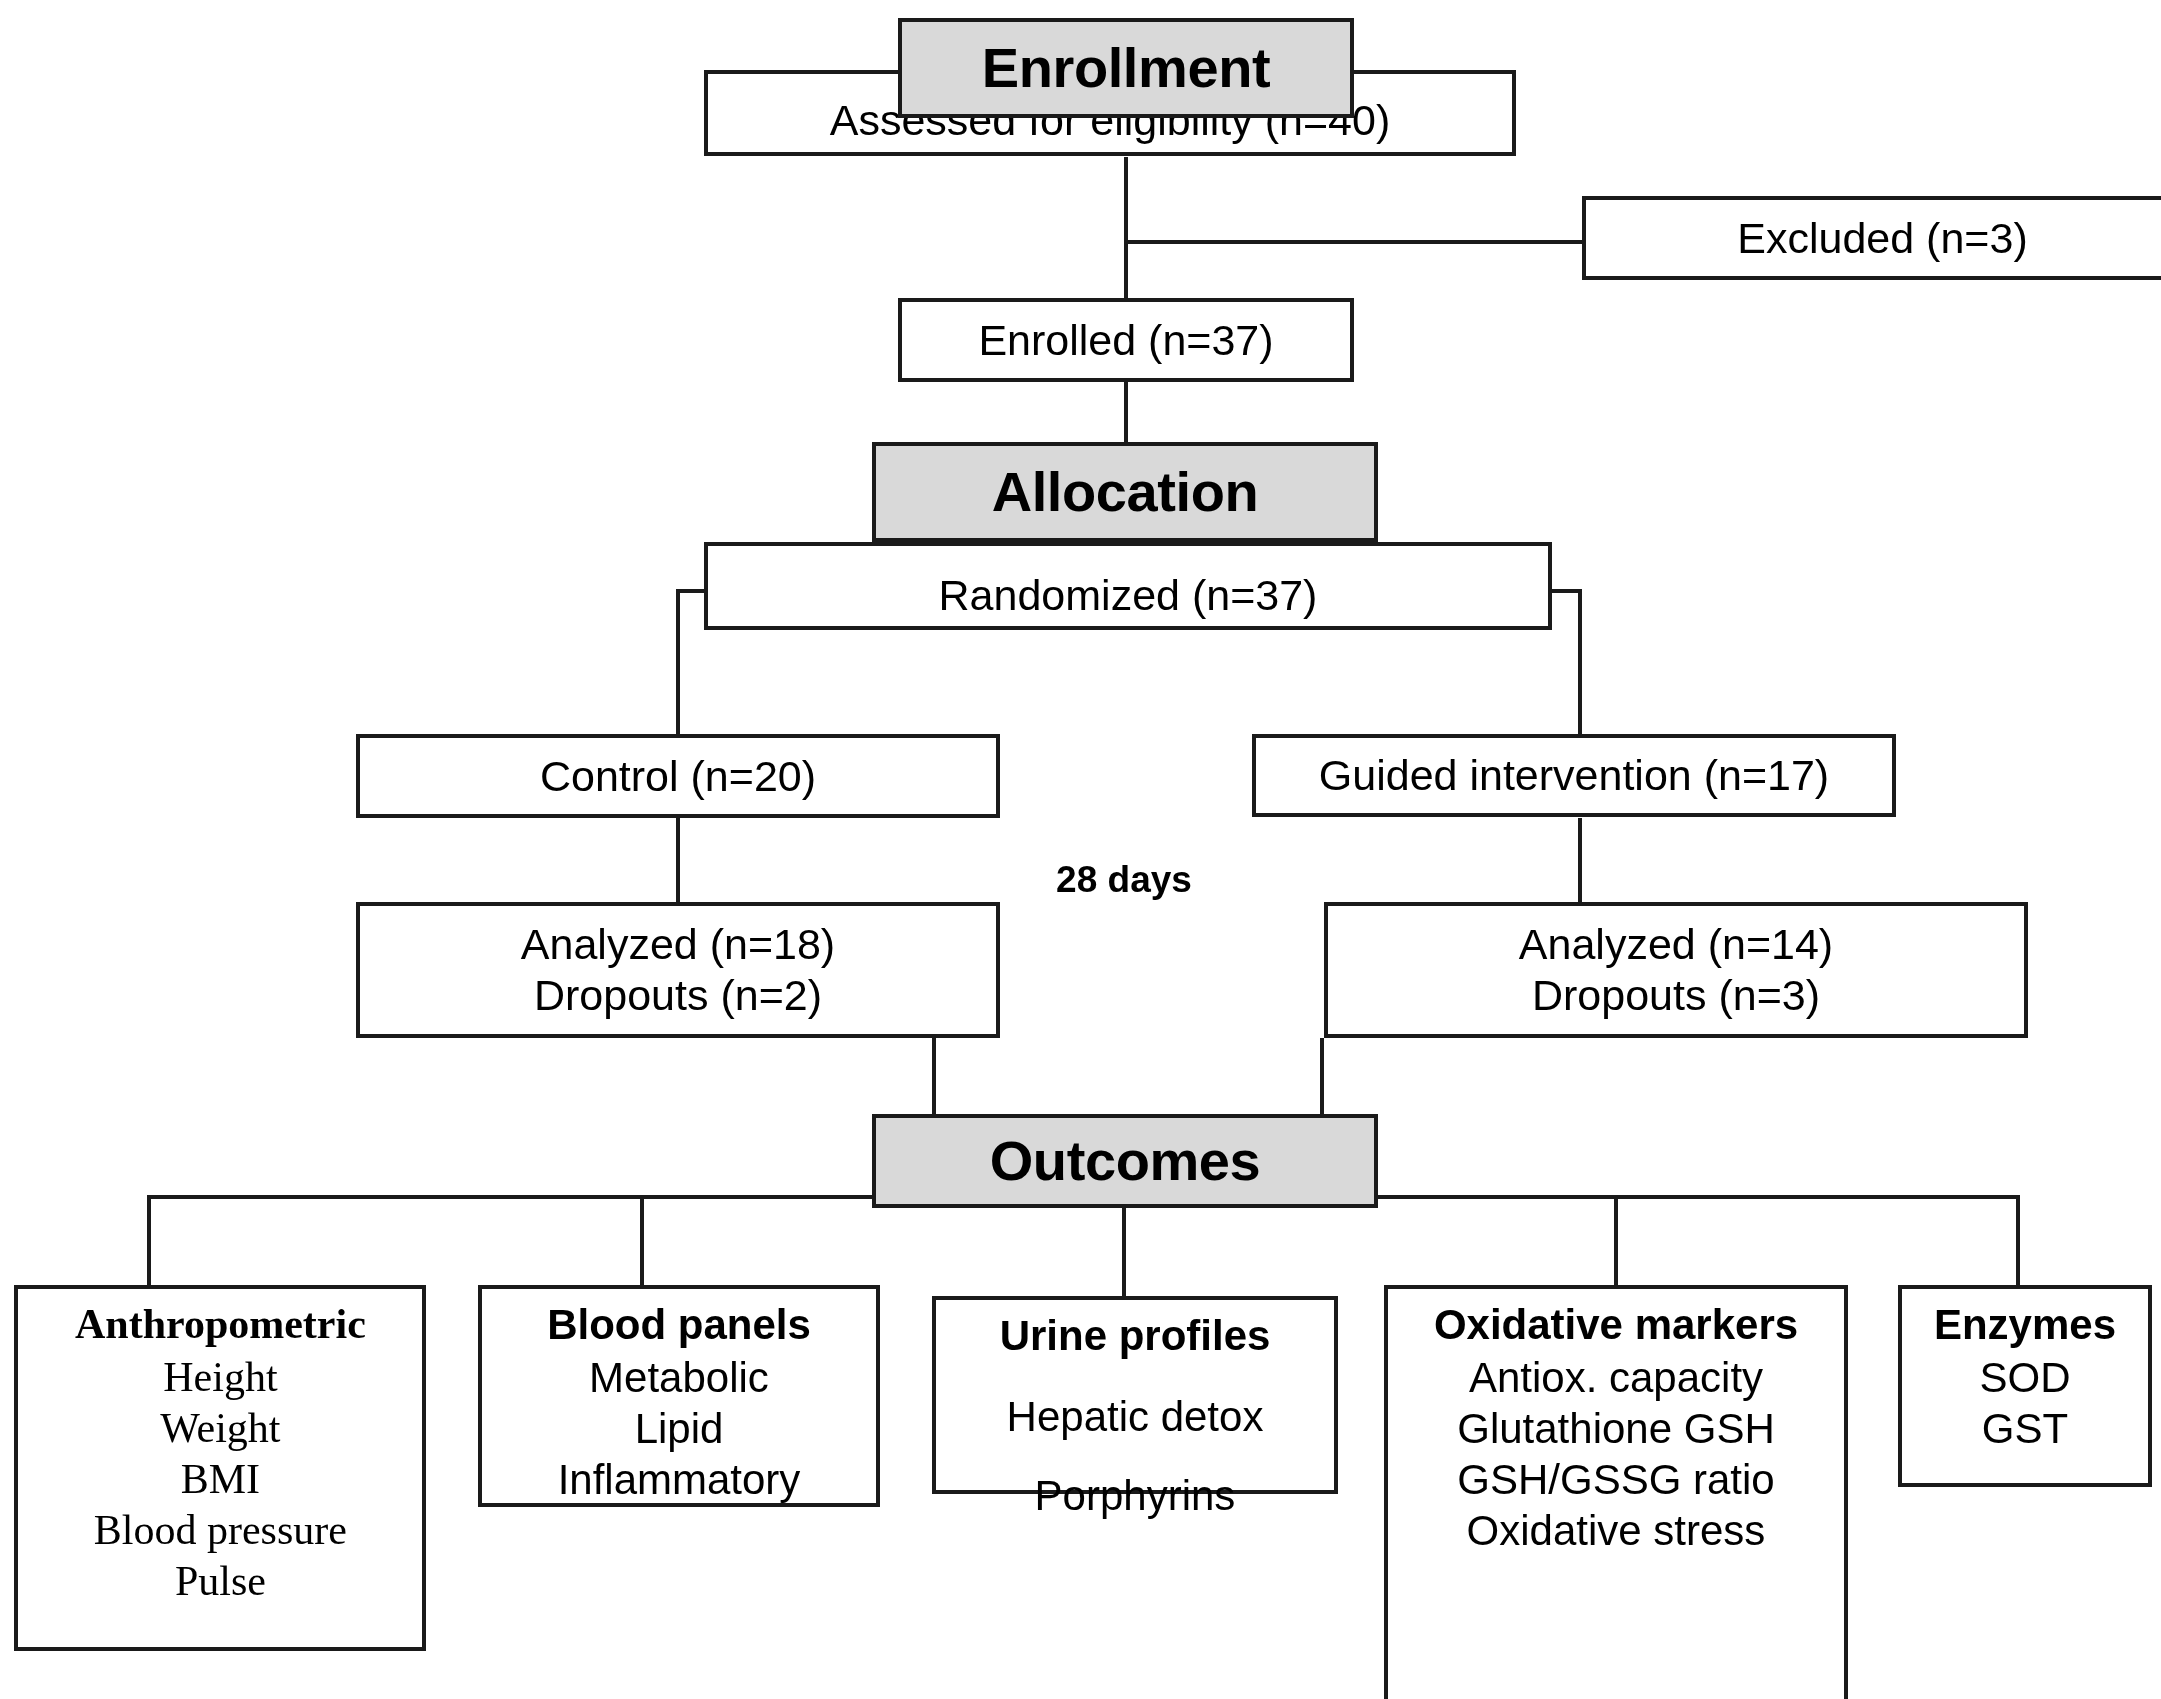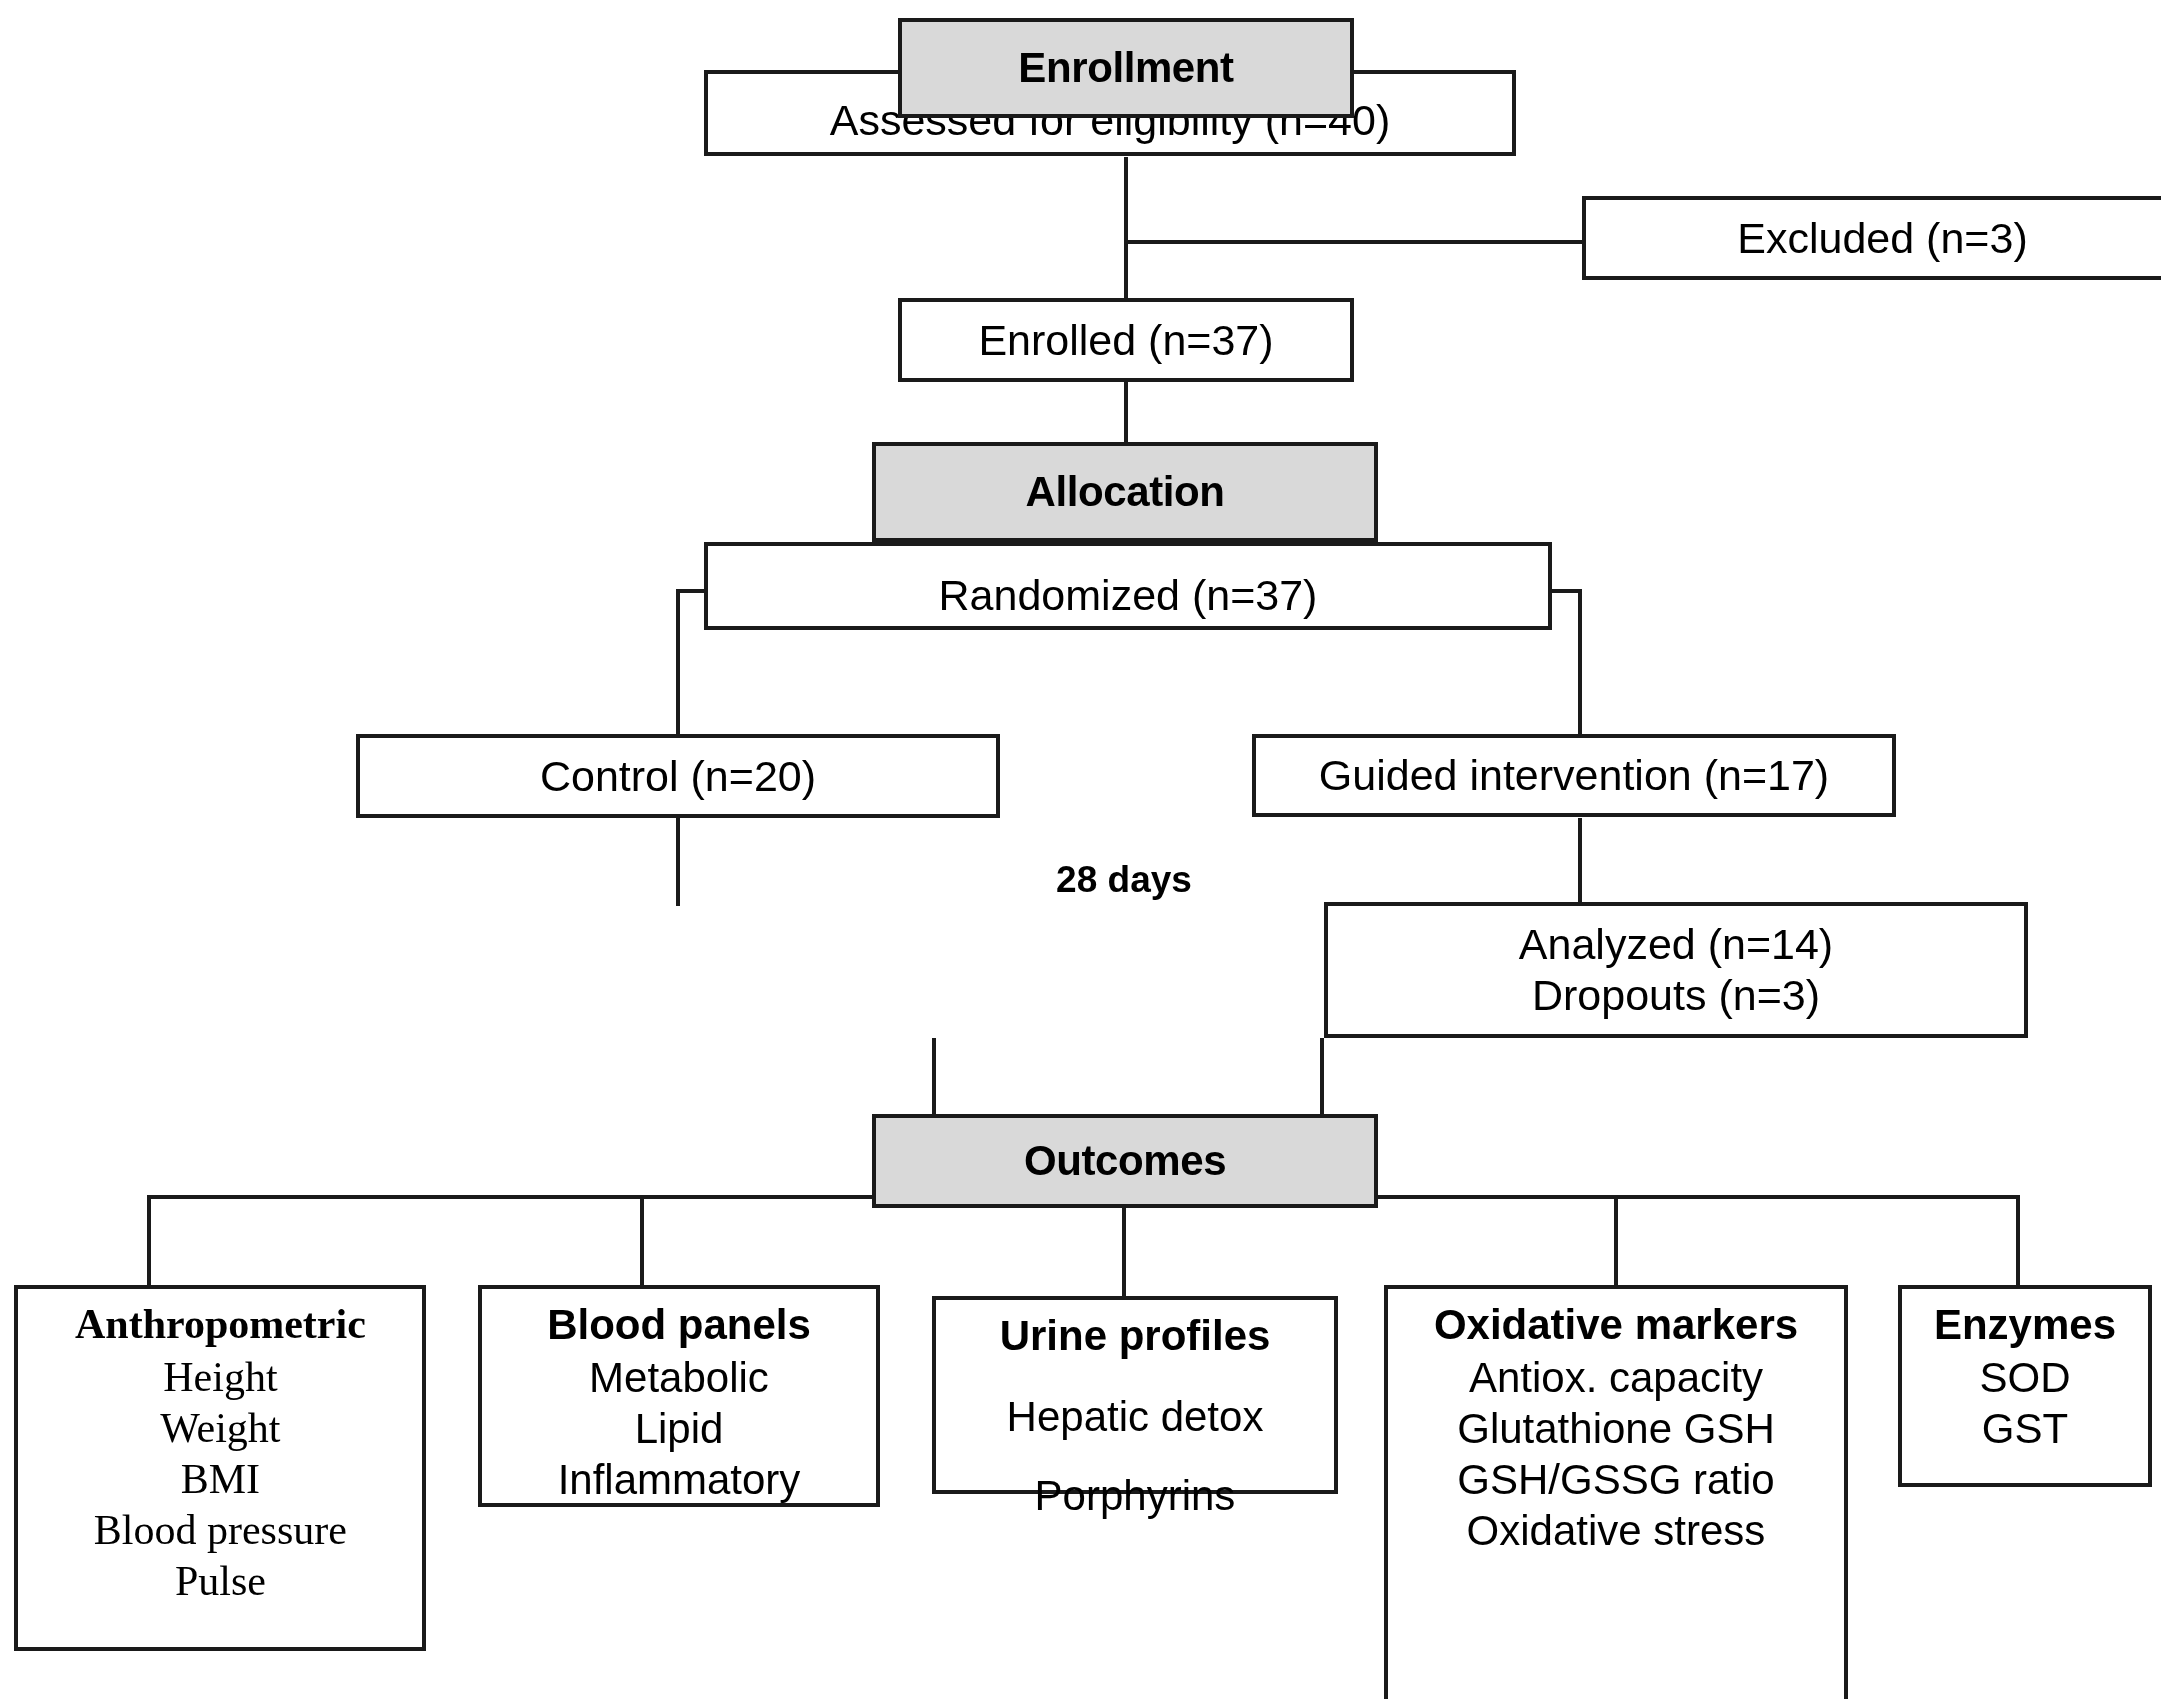--- a/index.html
+++ b/index.html
@@ -46,21 +46,21 @@
   
   .ln {
     position: absolute;
     background: #1a1a1a;
     z-index: 1;
   }
   .ln.h { height: 4px; }
   .ln.v { width: 4px; }
 
   
-  .fs-banner  { font-size: 42px; letter-spacing: -0.4px; }
+  .fs-banner  { font-size: 56px; letter-spacing: -0.4px; }
   .fs-body    { font-size: 43px; }
   .fs-out-hd  { font-size: 42px; font-weight: bold; }
   .fs-out-it  { font-size: 42px; }
   .fs-days    { font-size: 37px; font-weight: bold; }
 
   .stage-label {
     position: absolute;
     z-index: 30;
     font-weight: bold;
     white-space: nowrap;
@@ -123,20 +123,24 @@
     <span class="txt">Guided intervention (n=17)</span>
   </div>
 
   <div class="stage-label fs-days" style="left:1048px; top:838px; width:152px; text-align:center;">
     <span>28 days</span>
   </div>
 
   <div class="ln v" style="left:676px; top:818px; height:88px;"></div>
   <div class="ln v" style="left:1578px; top:818px; height:88px;"></div>
 
+  <div class="node fs-body" style="left:356px; top:902px; width:644px; height:136px;">
+    <span class="txt">Analyzed (n=18)</span>
+    <span class="txt">Dropouts (n=2)</span>
+  </div>
 
   <div class="node fs-body" style="left:1324px; top:902px; width:704px; height:136px;">
     <span class="txt">Analyzed (n=14)</span>
     <span class="txt">Dropouts (n=3)</span>
   </div>
 
   <div class="ln v" style="left:932px; top:1038px; height:80px;"></div>
   <div class="ln v" style="left:1320px; top:1038px; height:80px;"></div>
 
   <div class="node banner fs-banner" style="left:872px; top:1114px; width:506px; height:94px;">

